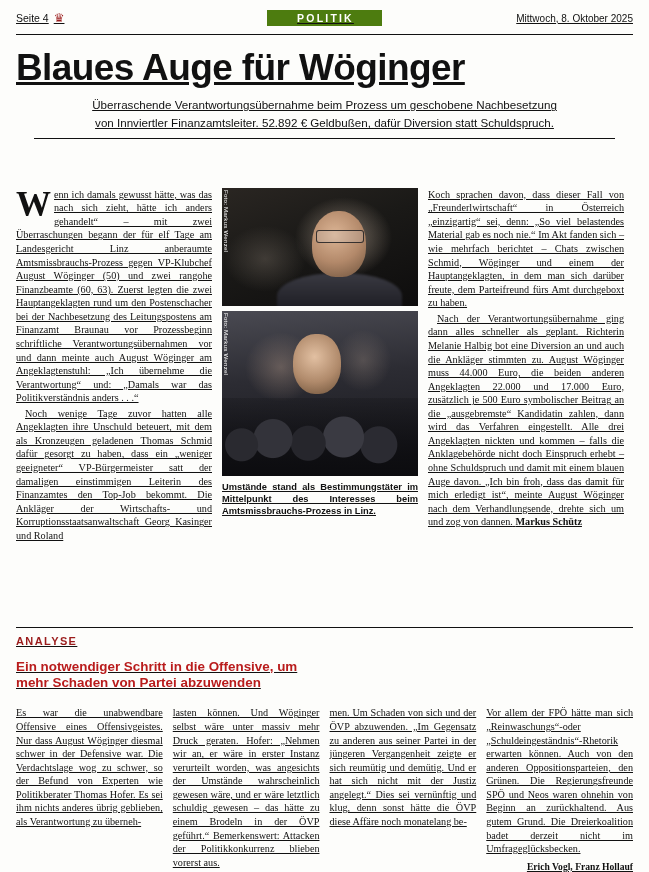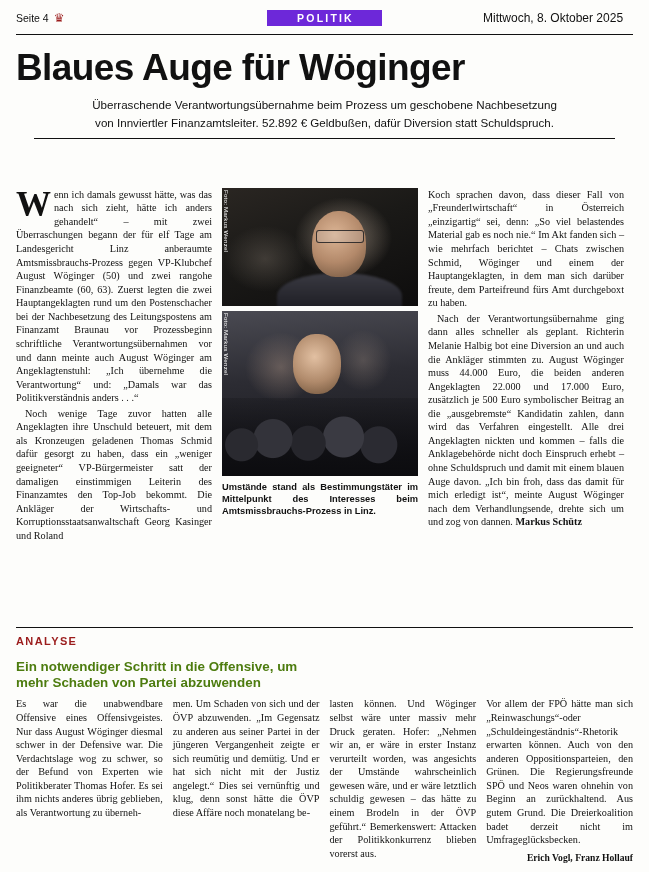--- a/index.html
+++ b/index.html
@@ -14,20 +14,21 @@
     color: #111111;
     overflow: hidden;
   }
   .page {
     position: relative;
     width: 649px;
     height: 872px;
     box-sizing: border-box;
     padding: 10px 16px 3px 16px;
     background: #fdfdfb;
+    text-decoration: underline;
   }
 
   
   .masthead {
     display: flex;
     align-items: center;
     justify-content: space-between;
     font-family: "Liberation Sans", sans-serif;
     font-size: 10.5px;
     color: #111;
@@ -38,33 +39,33 @@
     align-items: center;
     gap: 5px;
     min-width: 150px;
   }
   .crown {
     color: #9b1c1c;
     font-size: 12px;
     line-height: 1;
   }
   .section-badge {
-    background: #6d28d9;
+    background: #4d7c0f;
     color: #ffffff;
     font-family: "Liberation Sans", sans-serif;
     font-weight: bold;
     font-size: 10.5px;
     letter-spacing: 2.2px;
     padding: 2px 28px 2px 30px;
     text-align: center;
   }
   .masthead-right {
     min-width: 150px;
-    text-align: left;
-    font-size: 12px;
+    text-align: right;
+    font-size: 10px;
   }
   .rule-top {
     border-top: 1.6px solid #111;
     margin-top: 4px;
   }
 
   
   .headline {
     font-family: "Liberation Sans", sans-serif;
     font-weight: bold;
@@ -233,23 +234,23 @@
     font-size: 11px;
     letter-spacing: 1.4px;
     color: #9b1c1c;
     margin-bottom: 12px;
   }
   .analysis-title {
     font-family: "Liberation Sans", sans-serif;
     font-weight: bold;
     font-size: 13.4px;
     line-height: 1.22;
-    color: #4d7c0f;
+    color: #b91c1c;
     width: 300px;
-    margin-bottom: 6px;
+    margin-bottom: 15px;
   }
   .analysis-cols {
     display: flex;
     gap: 10px;
     font-size: 10.2px;
     line-height: 1.33;
     text-align: justify;
     hyphens: auto;
   }
   .analysis-col {
@@ -326,24 +327,24 @@
   </div>
 
   <div class="analysis">
     <div class="analysis-label">ANALYSE</div>
     <div class="analysis-title">Ein notwendiger Schritt in die Offensive, um mehr Schaden von Partei abzuwenden</div>
     <div class="analysis-cols">
       <div class="analysis-col">
         <p class="first">Es war die unabwendbare Offensive eines Offensivgeistes. Nur dass August Wöginger diesmal schwer in der Defensive war. Die Verdachtslage wog zu schwer, so der Befund von Experten wie Politikberater Thomas Hofer. Es sei ihm nichts anderes übrig geblieben, als Verantwortung zu überneh-</p>
       </div>
       <div class="analysis-col">
+        <p class="first">lasten können. Und Wöginger selbst wäre unter massiv mehr Druck geraten. Hofer: „Nehmen wir an, er wäre in erster Instanz verurteilt worden, was angesichts der Umstände wahrscheinlich gewesen wäre, und er wäre letztlich schuldig gewesen – das hätte zu einem Brodeln in der ÖVP geführt.“ Bemerkenswert: Attacken der Politikkonkurrenz blieben vorerst aus.</p>
+      </div>
+      <div class="analysis-col">
         <p class="first">men. Um Schaden von sich und der ÖVP abzuwenden. „Im Gegensatz zu anderen aus seiner Partei in der jüngeren Vergangenheit zeigte er sich reumütig und demütig. Und er hat sich nicht mit der Justiz angelegt.“ Dies sei vernünftig und klug, denn sonst hätte die ÖVP diese Affäre noch monatelang be-</p>
-      </div>
-      <div class="analysis-col">
-        <p class="first">lasten können. Und Wöginger selbst wäre unter massiv mehr Druck geraten. Hofer: „Nehmen wir an, er wäre in erster Instanz verurteilt worden, was angesichts der Umstände wahrscheinlich gewesen wäre, und er wäre letztlich schuldig gewesen – das hätte zu einem Brodeln in der ÖVP geführt.“ Bemerkenswert: Attacken der Politikkonkurrenz blieben vorerst aus.</p>
       </div>
       <div class="analysis-col">
         <p class="first">Vor allem der FPÖ hätte man sich „Reinwaschungs“-oder „Schuldeingeständnis“-Rhetorik erwarten können. Auch von den anderen Oppositionsparteien, den Grünen. Die Regierungsfreunde SPÖ und Neos waren ohnehin von Beginn an zurückhaltend. Aus gutem Grund. Die Dreierkoalition badet derzeit nicht im Umfrageglücksbecken.</p>
         <div class="byline">Erich Vogl, Franz Hollauf</div>
       </div>
     </div>
   </div>
 
 </div>
 

